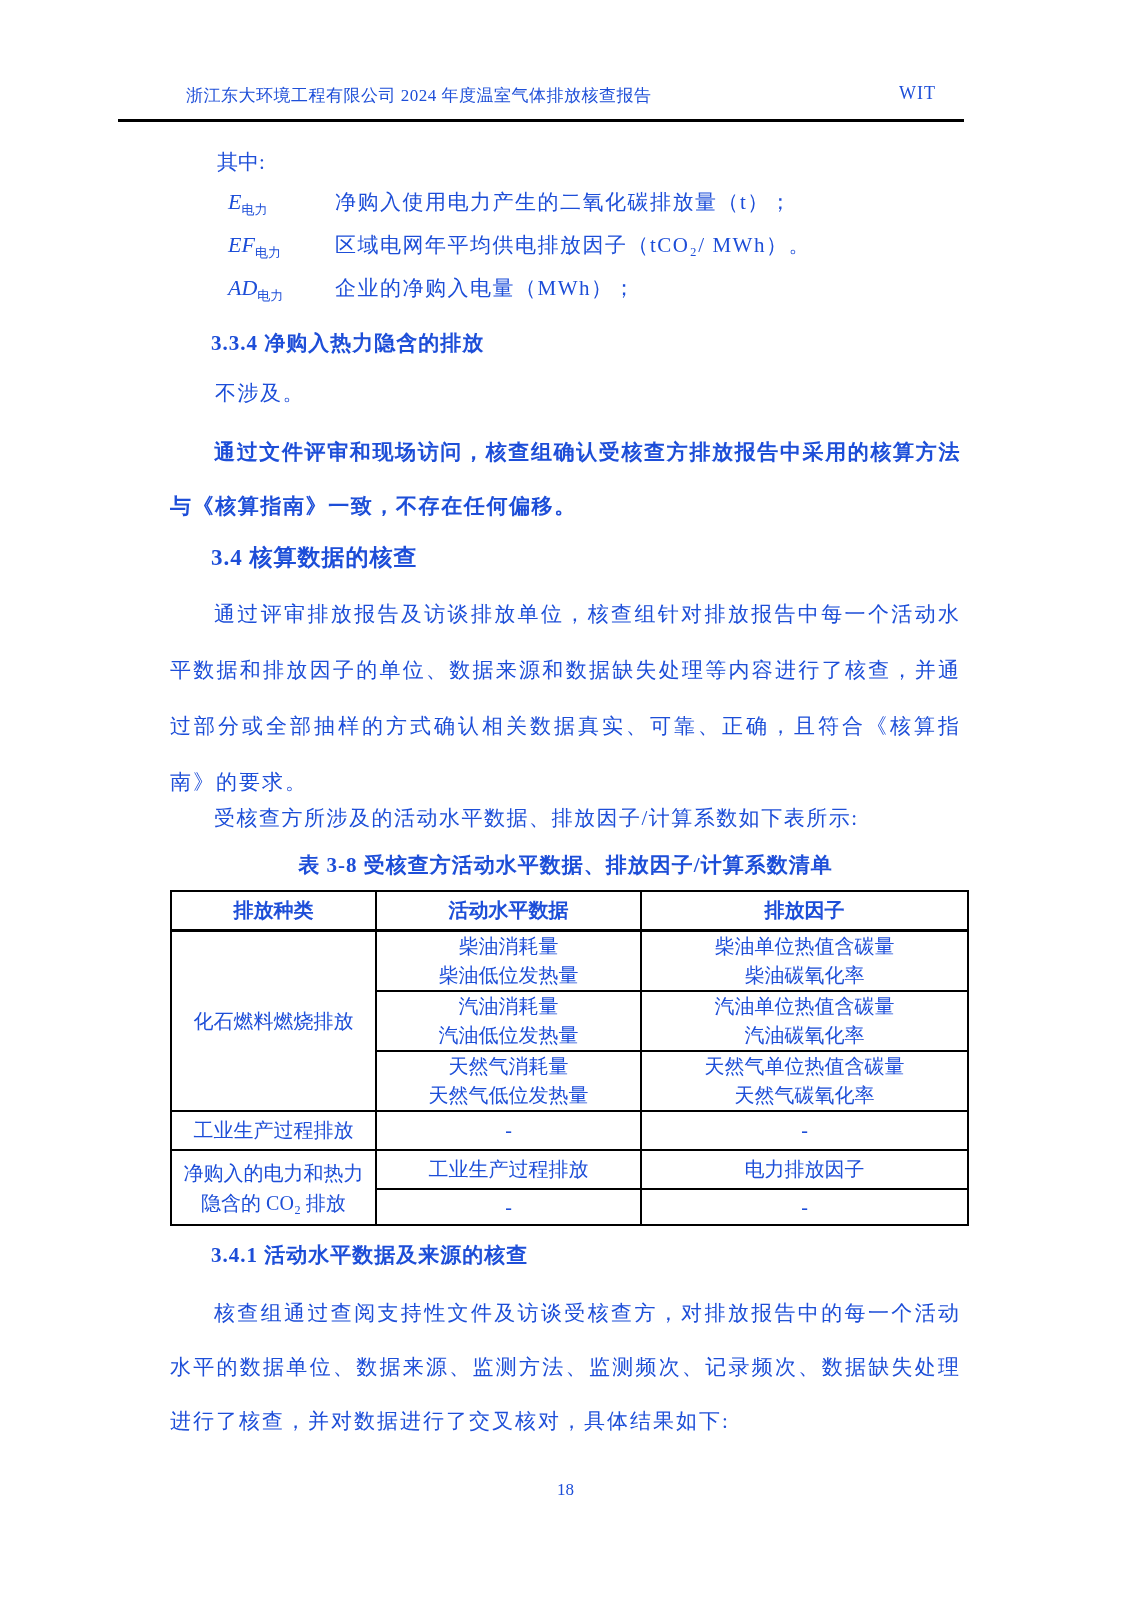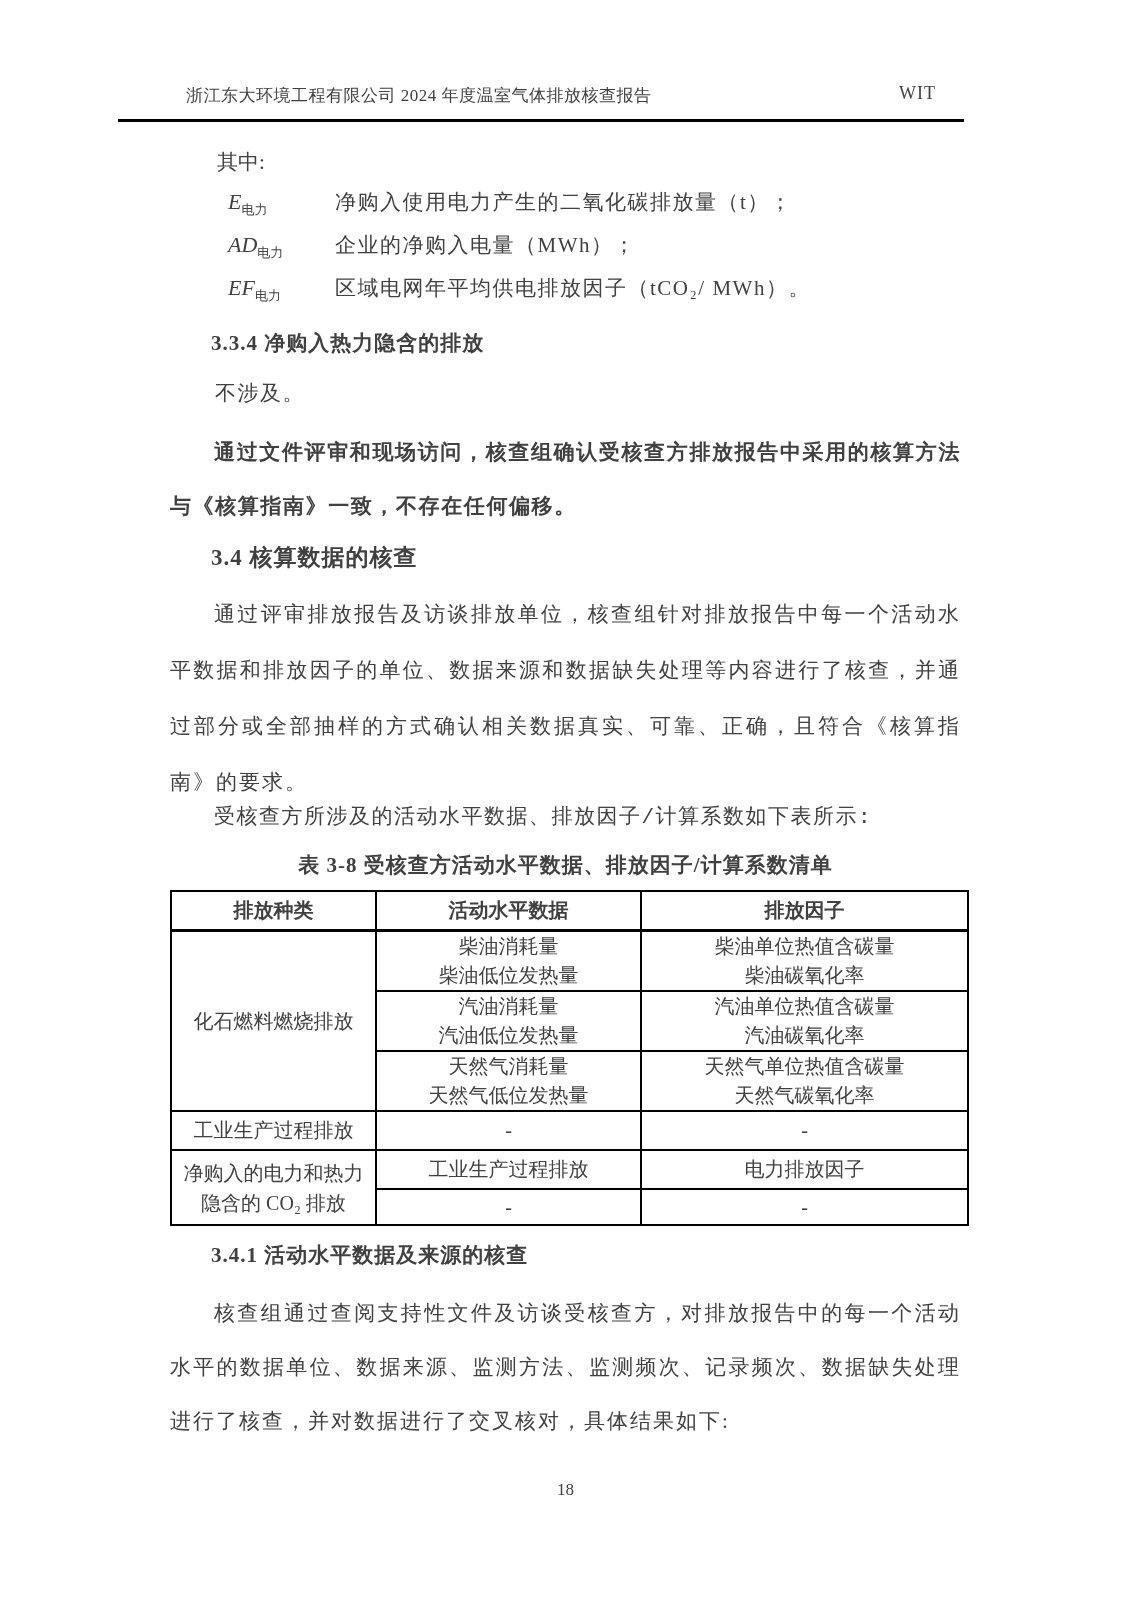--- a/index.html
+++ b/index.html
@@ -2,21 +2,21 @@
 <html><head>
 <meta charset="utf-8">
 <style>
   html,body{margin:0;padding:0;background:#888;}
   .page{
     position:relative;
     width:1131px;height:1600px;
     margin:0 auto;
     background:#ffffff;
     font-family:"Liberation Serif","DejaVu Serif",serif;
-    color:#404040;
+    color:#1d4ed8;
     overflow:hidden;
   }
   .abs{position:absolute;}
 
   
   .hdr-title{left:186px;top:84px;font-size:17px;letter-spacing:0.5px;white-space:nowrap;}
   .hdr-logo{left:899px;top:83px;font-size:18px;letter-spacing:1px;font-weight:normal;}
   .hdr-rule{left:118px;top:119px;width:846px;height:3px;background:#000;}
 
   
@@ -28,21 +28,21 @@
   .def-desc{font-size:21px;line-height:34px;letter-spacing:1.5px;white-space:nowrap;margin-left:23px;}
 
   .h334{left:211px;top:327px;font-size:21px;font-weight:bold;line-height:32px;letter-spacing:1px;}
   .notapp{left:215px;top:377px;font-size:21px;line-height:32px;letter-spacing:1.5px;}
   .confirm{left:170px;top:425px;width:791px;font-size:21px;font-weight:bold;line-height:54px;
            text-align:justify;text-indent:44px;letter-spacing:1.6px;}
   .h34{left:211px;top:540px;font-size:23px;font-weight:bold;line-height:36px;letter-spacing:1px;}
   .p34{left:170px;top:586px;width:791px;font-size:21px;line-height:56px;
        text-align:justify;text-indent:44px;letter-spacing:2px;}
   .tintro{left:170px;top:802px;width:791px;font-size:21px;line-height:32px;
-          text-indent:44px;letter-spacing:1.5px;font-family:Liberation Mono, monospace;}
+          text-indent:44px;letter-spacing:1.5px;}
   .tcaption{left:170px;top:849px;width:791px;font-size:21px;font-weight:bold;
             text-align:center;line-height:32px;letter-spacing:1px;}
 
   
   .dtable{left:170px;top:890px;width:791px;border-collapse:collapse;table-layout:fixed;}
   .dtable td,.dtable th{border:2px solid #000;padding:0;vertical-align:middle;
        font-size:20px;text-align:center;font-weight:normal;}
   .dtable th{font-weight:bold;font-size:20px;height:37px;border-bottom:3px solid #000;}
   .dtable .c1{width:203px;}
   .dtable .c2{width:263px;}
@@ -70,26 +70,26 @@
   <div class="abs hdr-rule"></div>
 
   <div class="abs where">其中:</div>
 
   <div class="abs defs">
     <div class="def-row">
       <span class="def-term"><span>E</span><span class="def-sub">电力</span></span>
       <span class="def-desc">净购入使用电力产生的二氧化碳排放量（t）；</span>
     </div>
     <div class="def-row">
+      <span class="def-term"><span>EF</span><span class="def-sub">电力</span></span>
+      <span class="def-desc">区域电网年平均供电排放因子（tCO₂/ MWh）。</span>
+    </div>
+    <div class="def-row">
       <span class="def-term"><span>AD</span><span class="def-sub">电力</span></span>
       <span class="def-desc">企业的净购入电量（MWh）；</span>
-    </div>
-    <div class="def-row">
-      <span class="def-term"><span>EF</span><span class="def-sub">电力</span></span>
-      <span class="def-desc">区域电网年平均供电排放因子（tCO₂/ MWh）。</span>
     </div>
   </div>
 
   <div class="abs h334">3.3.4 净购入热力隐含的排放</div>
   <div class="abs notapp">不涉及。</div>
   <div class="abs confirm">通过文件评审和现场访问，核查组确认受核查方排放报告中采用的核算方法与《核算指南》一致，不存在任何偏移。</div>
 
   <div class="abs h34">3.4 核算数据的核查</div>
   <div class="abs p34">通过评审排放报告及访谈排放单位，核查组针对排放报告中每一个活动水平数据和排放因子的单位、数据来源和数据缺失处理等内容进行了核查，并通过部分或全部抽样的方式确认相关数据真实、可靠、正确，且符合《核算指南》的要求。</div>
   <div class="abs tintro">受核查方所涉及的活动水平数据、排放因子/计算系数如下表所示:</div>

